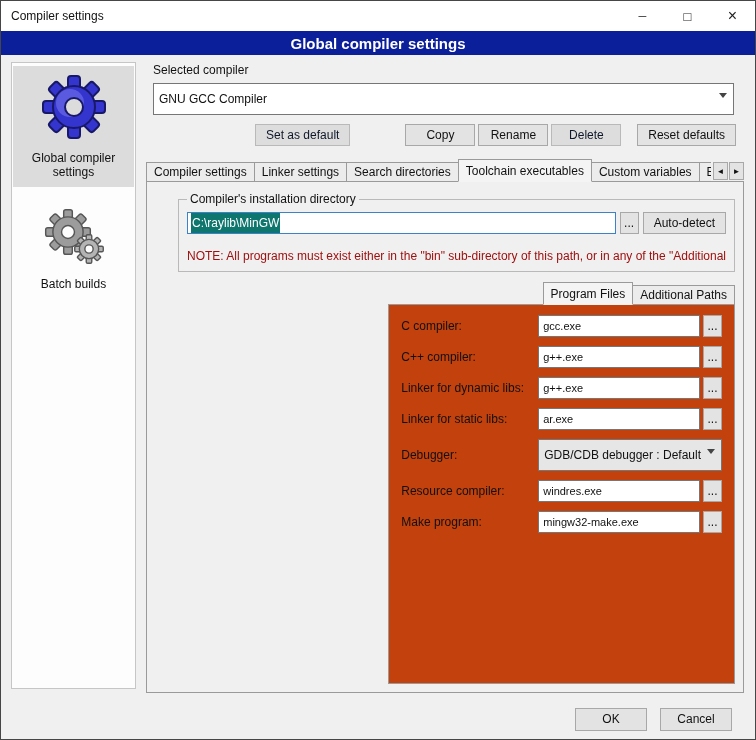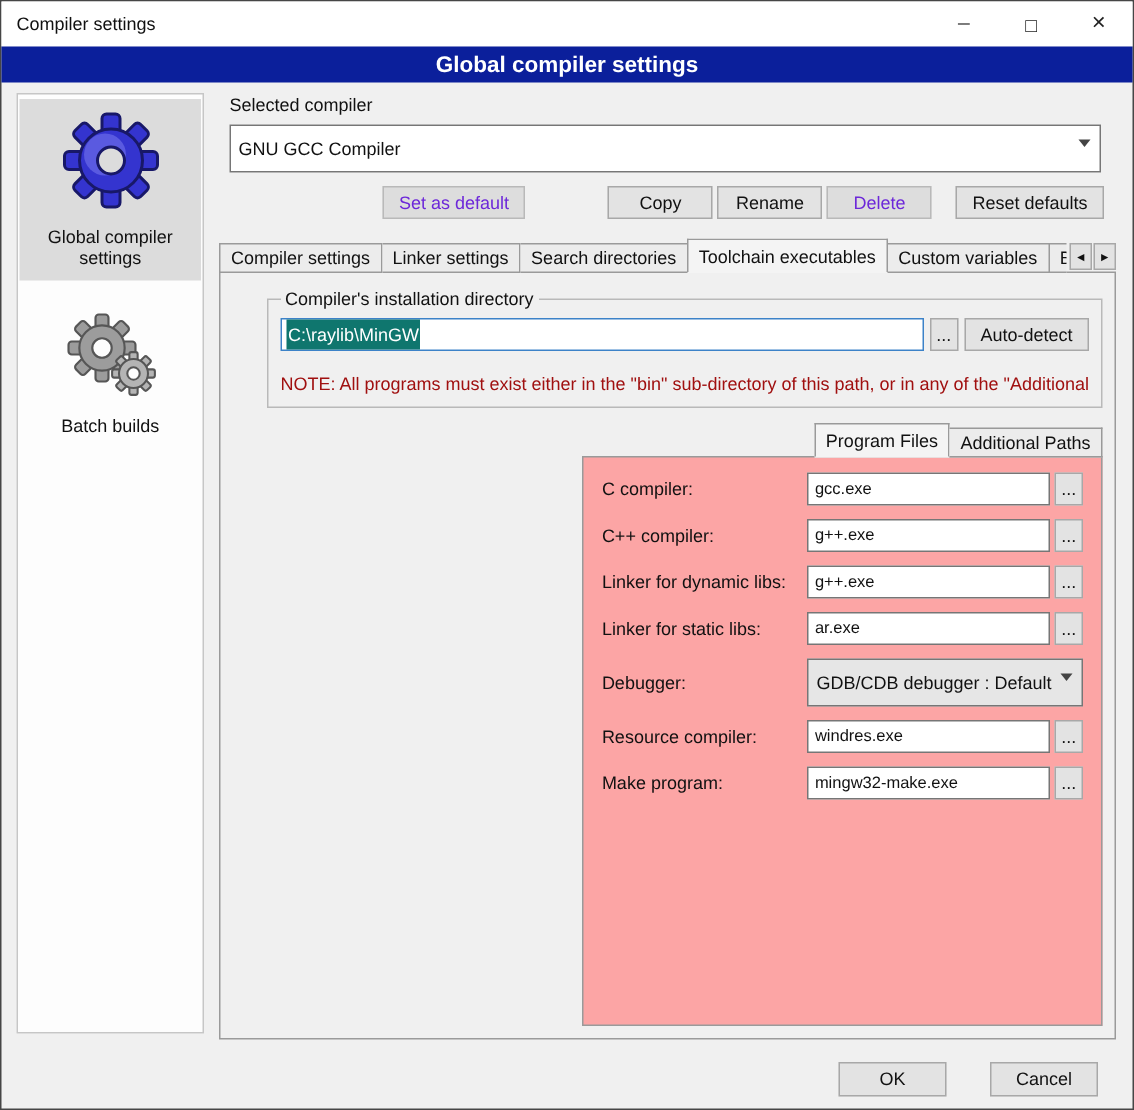--- a/index.html
+++ b/index.html
@@ -33,21 +33,21 @@
   .main { flex:1; display:flex; flex-direction:column; min-width:0; }
   .sc-label { margin:1px 0 6px 7px; }
   .combobox { height:32px; border:1px solid #767676; background:#fff; display:flex; align-items:center;
               padding:0 20px 0 5px; position:relative; white-space:nowrap; overflow:hidden; }
   .combobox .tri { position:absolute; right:6px; top:9px; width:0; height:0;
                    border-left:4px solid transparent; border-right:4px solid transparent; border-top:5px solid #444; }
   .topcombo { margin:0 10px 0 7px; }
 
   .btn { height:22px; min-width:70px; padding:0 10px; background:#e3e3e3; border:1px solid #a8a8a8;
          display:inline-flex; align-items:center; justify-content:center; font-size:12px; color:#111; white-space:nowrap; }
-  .btn.disabled { color:#6d28d9; background:#dddddd; border-color:#b9b9b9; }
+  .btn.disabled { color:#0f172a; background:#dddddd; border-color:#b9b9b9; }
   .btnrow { display:flex; align-items:center; margin:9px 8px 0 7px; gap:3px; }
   .btn.setdef { margin-left:102px; }
   .btn.copy { margin-left:52px; }
   .btn.reset { margin-left:auto; }
 
   
   .tabrow { display:flex; align-items:flex-end; margin-top:13px; position:relative; z-index:2; flex:0 0 23px; }
   .tabstrip { flex:1; display:flex; align-items:flex-end; overflow:hidden; }
   .tab { flex:0 0 auto; height:20px; padding:0 7px; display:inline-flex; align-items:center;
          background:#ececec; border:1px solid #9a9a9a; border-left-width:0; white-space:nowrap; }
@@ -61,30 +61,30 @@
 
   fieldset.group { border:1px solid #b9b9b9; padding:3px 8px 8px; }
   fieldset.group legend { padding:0 3px; }
   .dirrow { display:flex; align-items:center; gap:4px; margin-top:3px; }
   .textbox { flex:1; height:22px; border:1px solid #3c82c8; background:#fff;
              display:flex; align-items:center; padding:0 3px; overflow:hidden; white-space:nowrap; }
   .seltext { background:#0f766e; color:#fff; padding:13px 1px; }
   .note { color:#a01010; white-space:nowrap; overflow:hidden; margin-top:15px; }
 
   .subtabrow { display:flex; align-items:flex-end; margin-top:10px; position:relative; z-index:2; flex:0 0 23px; }
-  .subpanel { flex:1; border:1px solid #9a9a9a; margin-top:-1px; padding:1px 0 0 0; background:#fca5a5;margin-left:40px; }
+  .subpanel { flex:1; border:1px solid #9a9a9a; margin-top:-1px; padding:1px 0 0 0; background:#c2410c;margin-left:40px; }
 
   .row { display:flex; align-items:center; margin:9px 12px 0 12px; gap:3px; }
   .flabel { flex:0 0 134px; width:134px; }
   .tinput { flex:1; min-width:0; height:22px; border:1px solid #767676; background:#fff;
             padding:0 4px; font-family:inherit; font-size:11px; color:#111; }
   .btn.browse { min-width:19px; width:19px; flex:0 0 19px; padding:0; }
   .combobox.graybg { background:#e6e6e6; flex:1; }
 
-  .footer { flex:0 0 40px; display:flex; align-items:center; justify-content:flex-end; gap:29px; padding:0 23px;margin-left:48px; }
+  .footer { flex:0 0 40px; display:flex; align-items:center; justify-content:flex-end; gap:13px; padding:0 23px;margin-left:48px; }
   .footer .btn { min-width:72px; height:23px; }
 </style>
 </head>
 <body>
 
 <div class="window">
 
   <div class="titlebar">
     <span class="title">Compiler settings</span>
     <div class="winbtn min">

